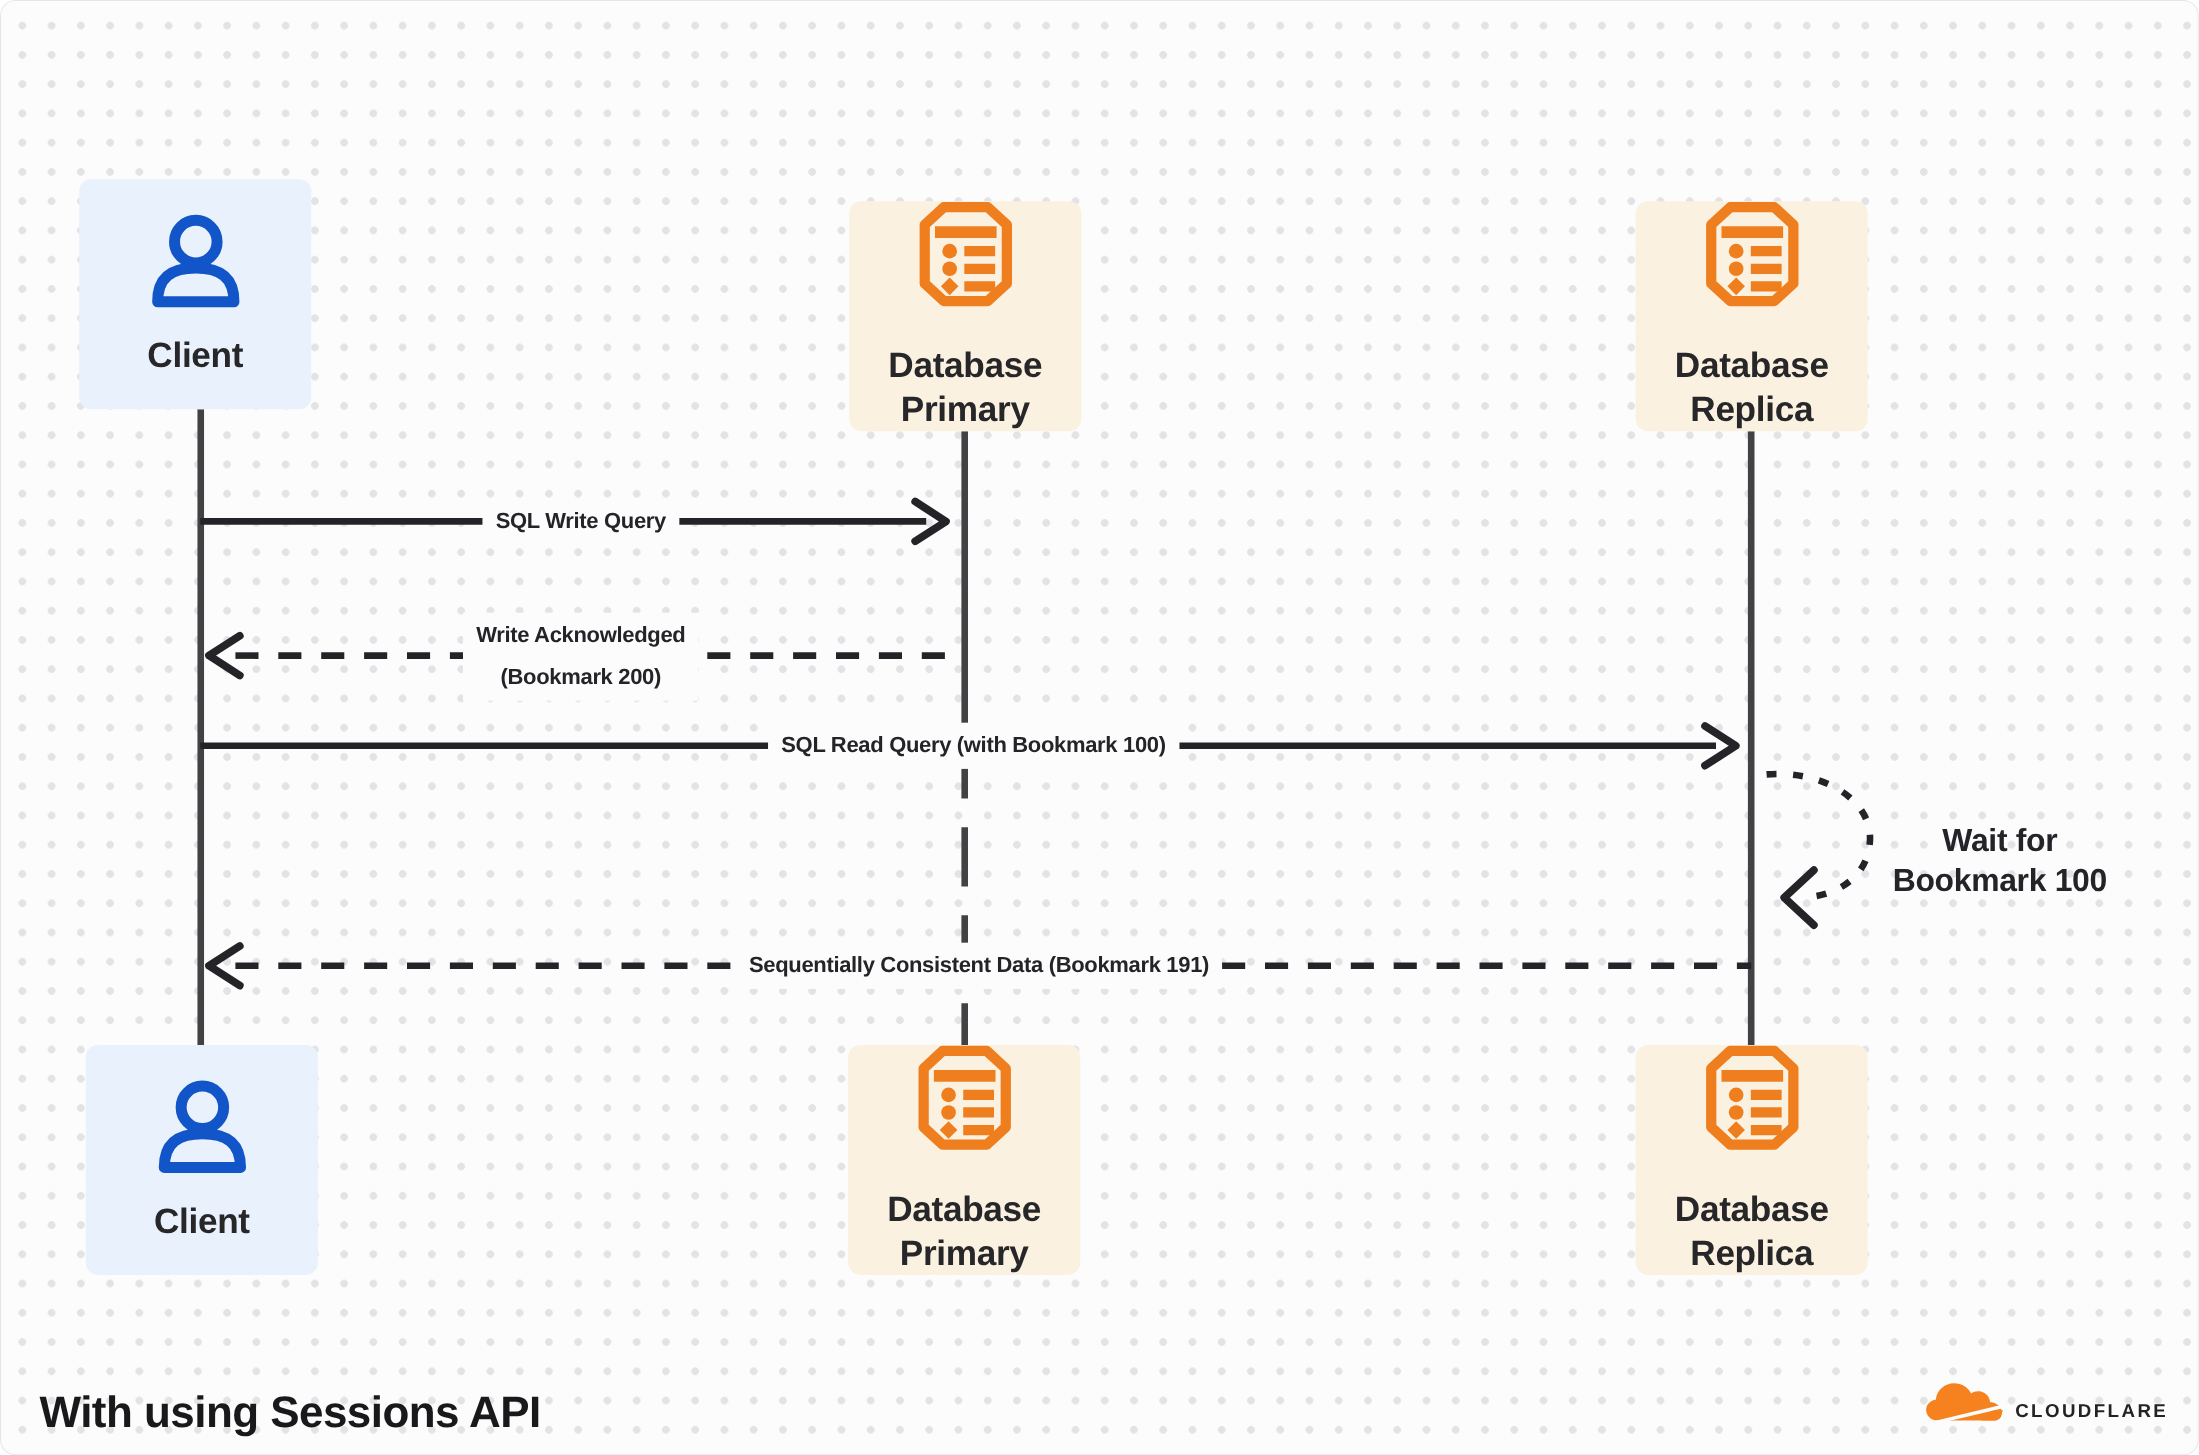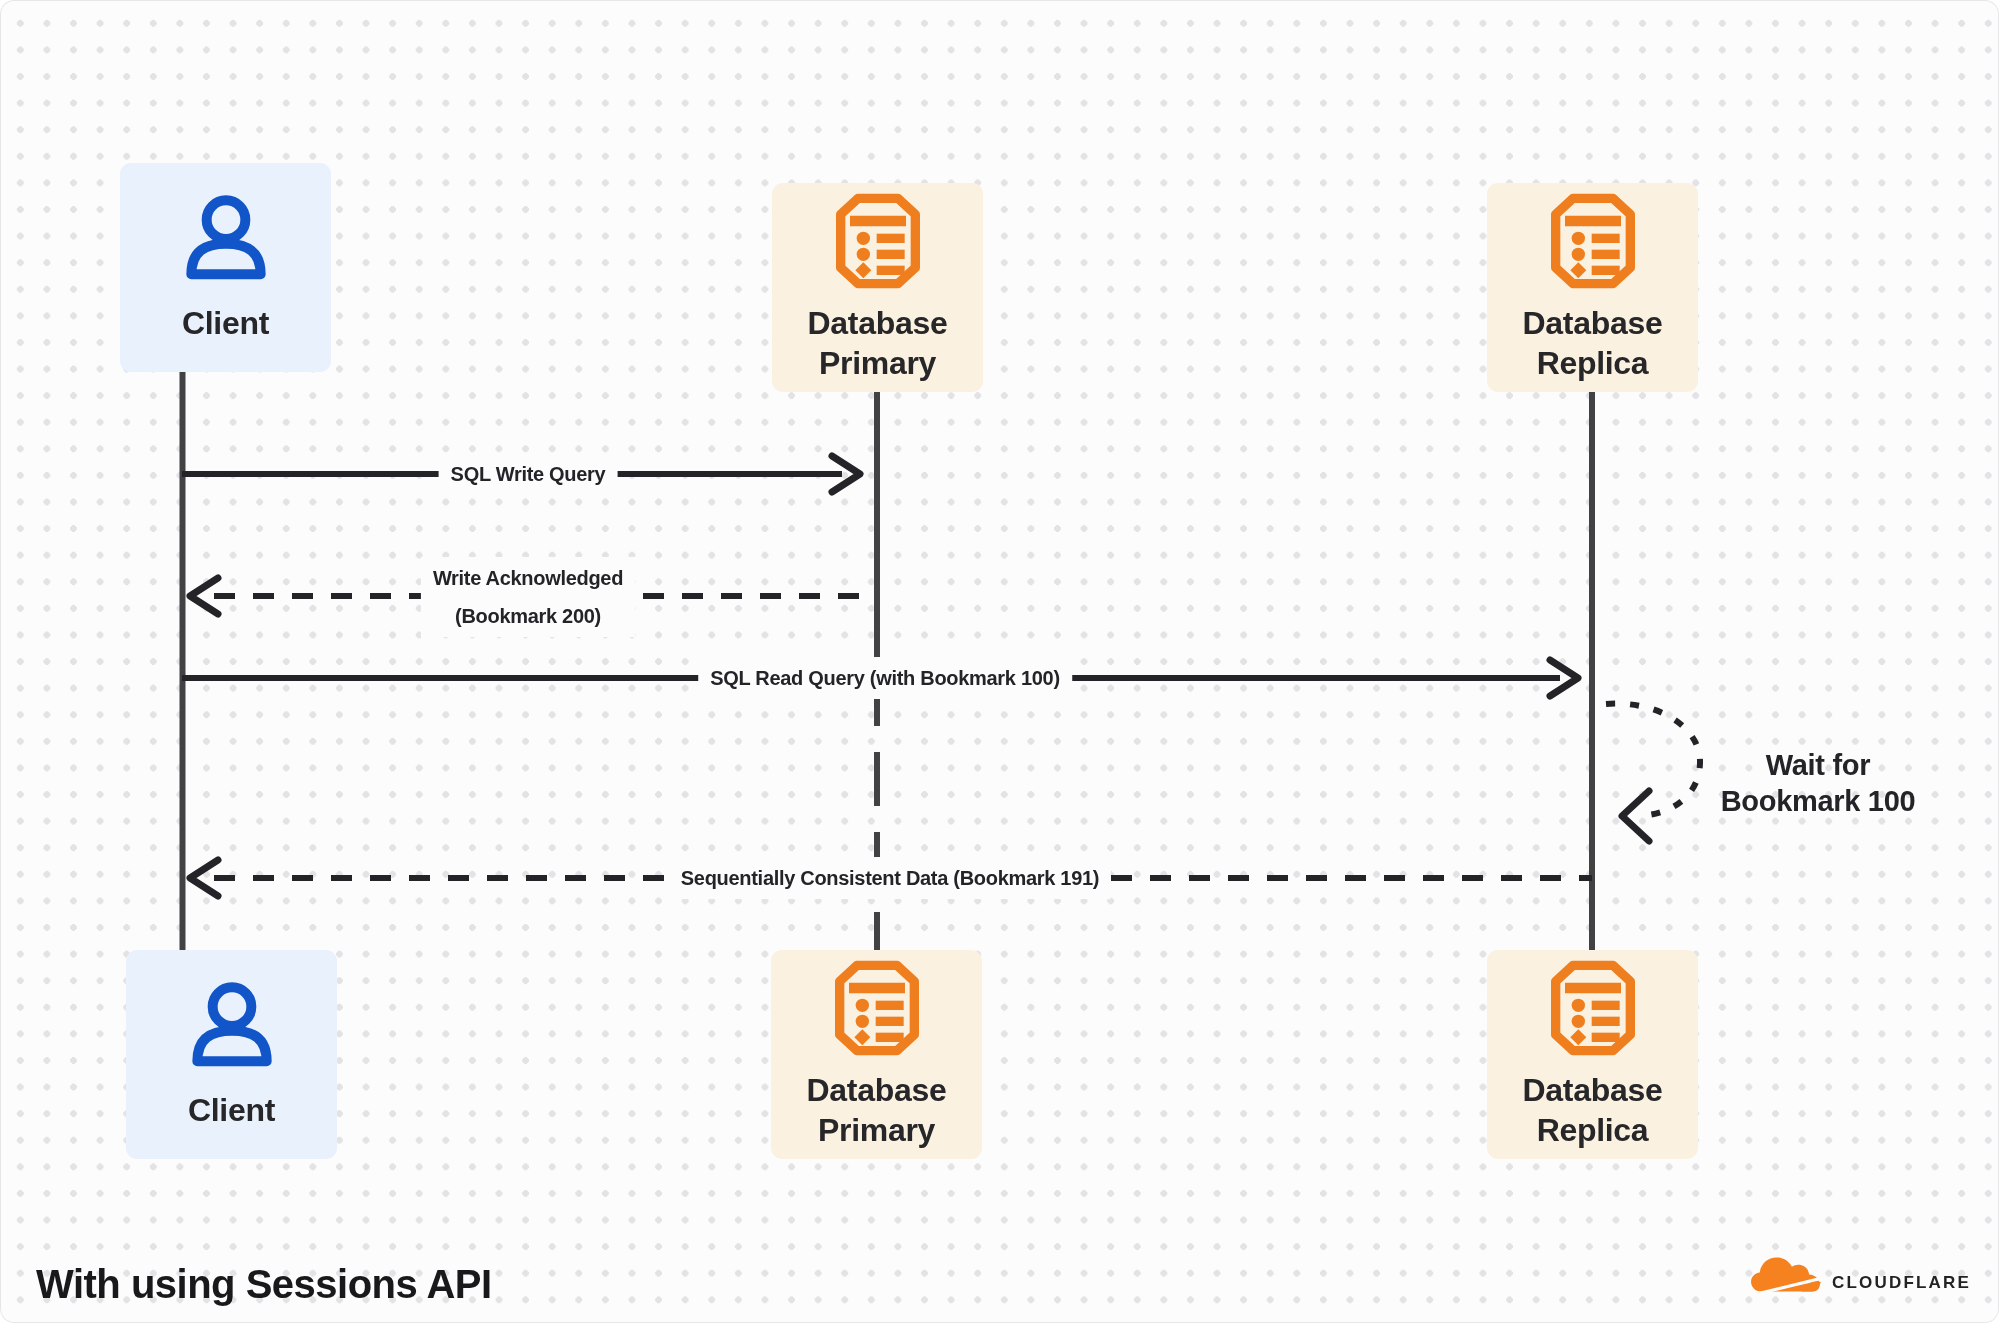--- a/index.html
+++ b/index.html
@@ -17,22 +17,22 @@
     color:#222326;
   }
   .lines{position:absolute;left:0;top:0;}
   .actor-box{
     position:absolute;
     width:211px;height:209px;
     border-radius:11px;
     display:flex;flex-direction:column;align-items:center;justify-content:center;
     gap:14px;
   }
-  .actor-box.client{background:#e9f1fc;margin-left:48px;}
-  .actor-box.db{background:#faf1e1;}
+  .actor-box.client{background:#e9f1fc;}
+  .actor-box.db{background:#faf1e1;justify-content:space-between;}
   .actor-label{
     font-size:32px;font-weight:700;line-height:40px;
     text-align:center;white-space:pre-line;letter-spacing:-0.3px;color:#27272a;
   }
   .msg-label{
     position:absolute;transform:translate(-50%,-50%);
     font-size:20px;font-weight:700;letter-spacing:-0.3px;color:#242428;
     background:#fcfcfd;padding:2px 12px;white-space:nowrap;text-align:center;
     line-height:38px;
   }

